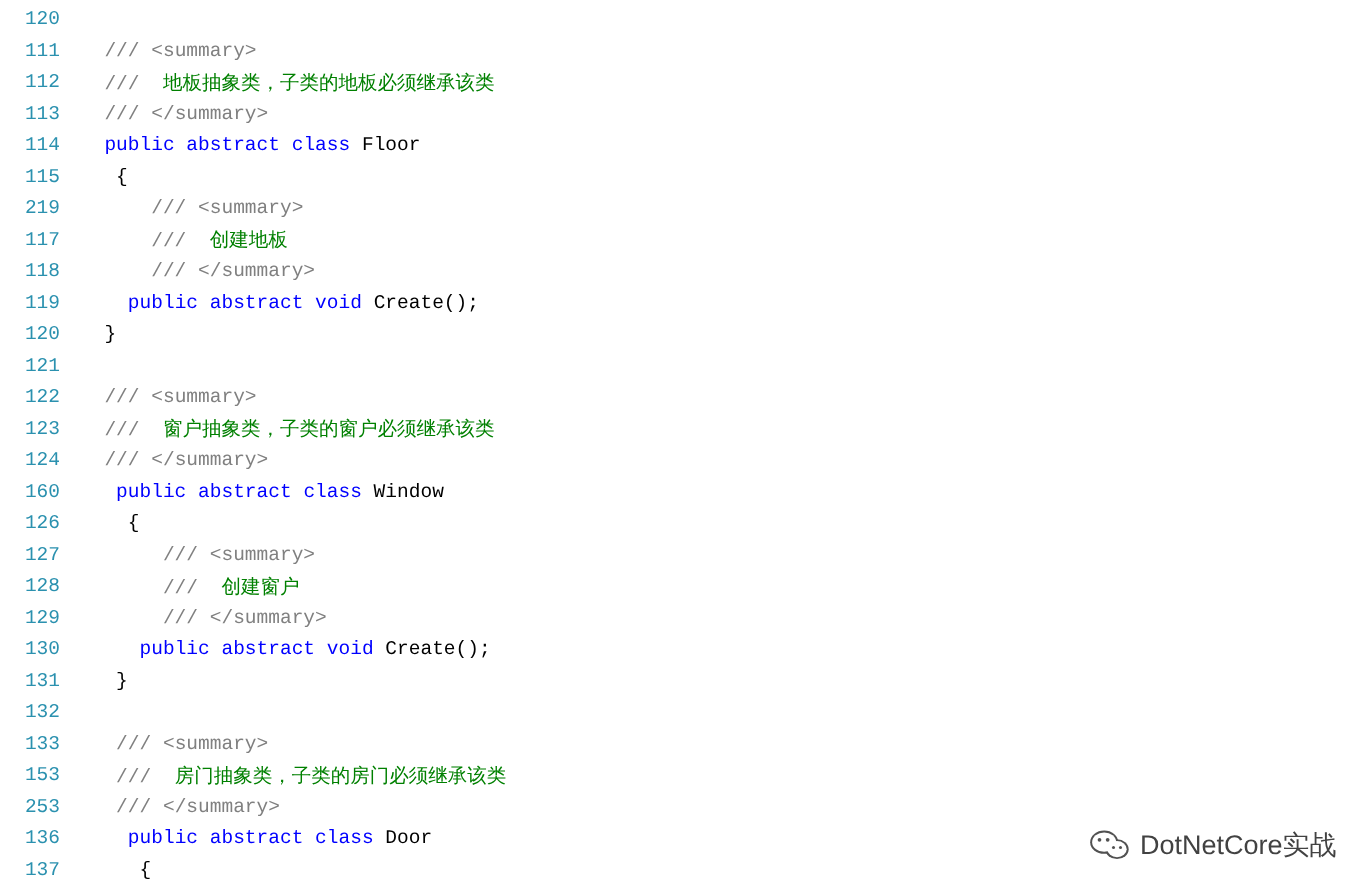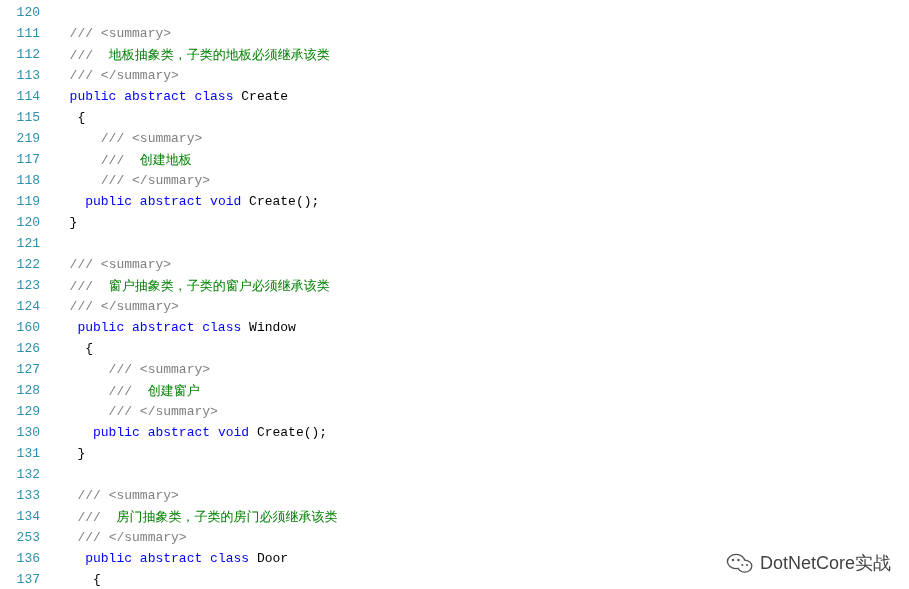--- a/index.html
+++ b/index.html
@@ -61,41 +61,41 @@
   .wechat-icon svg { width: 28px; height: 24px; }
 </style>
 </head>
 <body>
 
 <div class="editor" id="editor">
     <div class="line"><span class="lineno">120</span><span class="code"></span></div>
     <div class="line"><span class="lineno">111</span><span class="code"><span>  </span><span class="tok-comment-gray">///</span><span class="tok-plain"> </span><span class="tok-comment-gray">&lt;summary&gt;</span></span></div>
     <div class="line"><span class="lineno">112</span><span class="code"><span>  </span><span class="tok-comment-gray">///</span><span class="tok-plain">  </span><span class="tok-comment">地板抽象类，子类的地板必须继承该类</span></span></div>
     <div class="line"><span class="lineno">113</span><span class="code"><span>  </span><span class="tok-comment-gray">///</span><span class="tok-plain"> </span><span class="tok-comment-gray">&lt;/summary&gt;</span></span></div>
-    <div class="line"><span class="lineno">114</span><span class="code"><span>  </span><span class="tok-keyword">public</span><span class="tok-plain"> </span><span class="tok-keyword">abstract</span><span class="tok-plain"> </span><span class="tok-keyword">class</span><span class="tok-plain"> Create</span></span></div>
+    <div class="line"><span class="lineno">114</span><span class="code"><span>  </span><span class="tok-keyword">public</span><span class="tok-plain"> </span><span class="tok-keyword">abstract</span><span class="tok-plain"> </span><span class="tok-keyword">class</span><span class="tok-plain"> Floor</span></span></div>
     <div class="line"><span class="lineno">115</span><span class="code"><span>   </span><span class="tok-plain">{</span></span></div>
     <div class="line"><span class="lineno">219</span><span class="code"><span>      </span><span class="tok-comment-gray">///</span><span class="tok-plain"> </span><span class="tok-comment-gray">&lt;summary&gt;</span></span></div>
     <div class="line"><span class="lineno">117</span><span class="code"><span>      </span><span class="tok-comment-gray">///</span><span class="tok-plain">  </span><span class="tok-comment">创建地板</span></span></div>
     <div class="line"><span class="lineno">118</span><span class="code"><span>      </span><span class="tok-comment-gray">///</span><span class="tok-plain"> </span><span class="tok-comment-gray">&lt;/summary&gt;</span></span></div>
     <div class="line"><span class="lineno">119</span><span class="code"><span>    </span><span class="tok-keyword">public</span><span class="tok-plain"> </span><span class="tok-keyword">abstract</span><span class="tok-plain"> </span><span class="tok-keyword">void</span><span class="tok-plain"> Create();</span></span></div>
     <div class="line"><span class="lineno">120</span><span class="code"><span>  </span><span class="tok-plain">}</span></span></div>
     <div class="line"><span class="lineno">121</span><span class="code"></span></div>
     <div class="line"><span class="lineno">122</span><span class="code"><span>  </span><span class="tok-comment-gray">///</span><span class="tok-plain"> </span><span class="tok-comment-gray">&lt;summary&gt;</span></span></div>
     <div class="line"><span class="lineno">123</span><span class="code"><span>  </span><span class="tok-comment-gray">///</span><span class="tok-plain">  </span><span class="tok-comment">窗户抽象类，子类的窗户必须继承该类</span></span></div>
     <div class="line"><span class="lineno">124</span><span class="code"><span>  </span><span class="tok-comment-gray">///</span><span class="tok-plain"> </span><span class="tok-comment-gray">&lt;/summary&gt;</span></span></div>
     <div class="line"><span class="lineno">160</span><span class="code"><span>   </span><span class="tok-keyword">public</span><span class="tok-plain"> </span><span class="tok-keyword">abstract</span><span class="tok-plain"> </span><span class="tok-keyword">class</span><span class="tok-plain"> Window</span></span></div>
     <div class="line"><span class="lineno">126</span><span class="code"><span>    </span><span class="tok-plain">{</span></span></div>
     <div class="line"><span class="lineno">127</span><span class="code"><span>       </span><span class="tok-comment-gray">///</span><span class="tok-plain"> </span><span class="tok-comment-gray">&lt;summary&gt;</span></span></div>
     <div class="line"><span class="lineno">128</span><span class="code"><span>       </span><span class="tok-comment-gray">///</span><span class="tok-plain">  </span><span class="tok-comment">创建窗户</span></span></div>
     <div class="line"><span class="lineno">129</span><span class="code"><span>       </span><span class="tok-comment-gray">///</span><span class="tok-plain"> </span><span class="tok-comment-gray">&lt;/summary&gt;</span></span></div>
     <div class="line"><span class="lineno">130</span><span class="code"><span>     </span><span class="tok-keyword">public</span><span class="tok-plain"> </span><span class="tok-keyword">abstract</span><span class="tok-plain"> </span><span class="tok-keyword">void</span><span class="tok-plain"> Create();</span></span></div>
     <div class="line"><span class="lineno">131</span><span class="code"><span>   </span><span class="tok-plain">}</span></span></div>
     <div class="line"><span class="lineno">132</span><span class="code"></span></div>
     <div class="line"><span class="lineno">133</span><span class="code"><span>   </span><span class="tok-comment-gray">///</span><span class="tok-plain"> </span><span class="tok-comment-gray">&lt;summary&gt;</span></span></div>
-    <div class="line"><span class="lineno">134</span><span class="code"><span>   </span><span class="tok-comment-gray">///</span><span class="tok-plain">  </span><span class="tok-comment">房门抽象类，子类的房门必须继承该类</span></span></div>
+    <div class="line"><span class="lineno">153</span><span class="code"><span>   </span><span class="tok-comment-gray">///</span><span class="tok-plain">  </span><span class="tok-comment">房门抽象类，子类的房门必须继承该类</span></span></div>
     <div class="line"><span class="lineno">253</span><span class="code"><span>   </span><span class="tok-comment-gray">///</span><span class="tok-plain"> </span><span class="tok-comment-gray">&lt;/summary&gt;</span></span></div>
     <div class="line"><span class="lineno">136</span><span class="code"><span>    </span><span class="tok-keyword">public</span><span class="tok-plain"> </span><span class="tok-keyword">abstract</span><span class="tok-plain"> </span><span class="tok-keyword">class</span><span class="tok-plain"> Door</span></span></div>
     <div class="line"><span class="lineno">137</span><span class="code"><span>     </span><span class="tok-plain">{</span></span></div>
   </div>
 
 <div class="watermark">
   <span class="wechat-icon">
     <svg viewBox="0 0 36 30">
       <ellipse cx="13" cy="13" rx="12" ry="10" fill="#333"></ellipse>
       <ellipse cx="24" cy="19" rx="10" ry="8.5" fill="#333"></ellipse>

